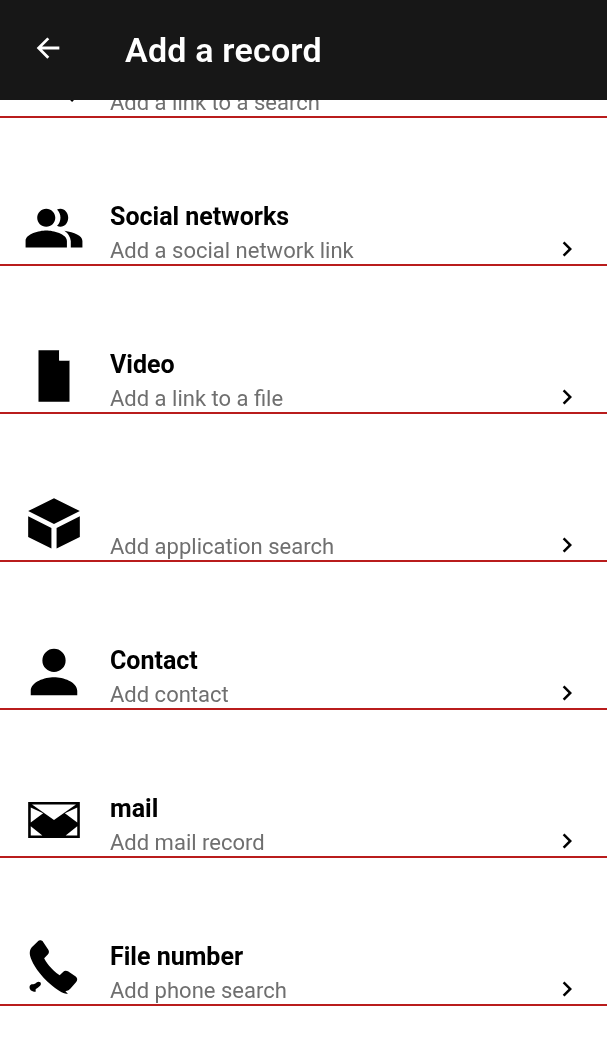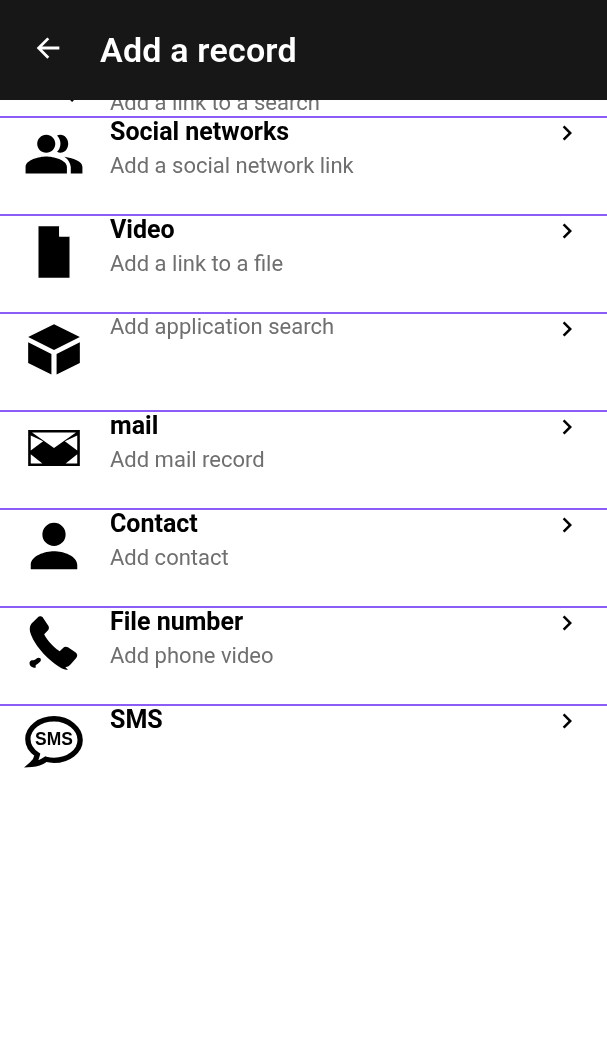--- a/index.html
+++ b/index.html
@@ -26,32 +26,32 @@
       height: 48px;
       display: flex;
       align-items: center;
       justify-content: center;
       cursor: pointer;
     }
     .back-btn svg { width: 34px; height: 34px; fill: #ffffff; }
     .toolbar-title {
       font-size: 34px;
       font-weight: 600;
-      margin-left: 28px;
+      margin-left: 53px;
       letter-spacing: 0.2px;
     }
     .list {
       position: relative;
     }
     .row {
       display: flex;
-      align-items: flex-start;
-      height: 98px;
+      align-items: flex-end;
+      height: 148px;
       padding: 0 18px 0 18px;
-      border-top: 2px solid #8b5cf6;
+      border-top: 2px solid #b91c1c;
       background: #ffffff;
       cursor: pointer;
     }
     .row.first-partial {
       height: 38px;
       border-top: none;
       align-items: flex-end;
       padding-bottom: 0;
       margin-top: -22px;
       overflow: hidden;
@@ -180,60 +180,60 @@
     <div class="chev-slot">
       <svg viewBox="0 0 24 24">
           <path d="M8.59 16.59 13.17 12 8.59 7.41 10 6l6 6-6 6z"></path>
         </svg>
     </div>
   </div>
 
   <div class="row">
     <div class="icon-slot">
       <svg viewBox="0 0 24 24">
+          <path d="M12 12a4.5 4.5 0 1 0-4.5-4.5A4.5 4.5 0 0 0 12 12zm0 2c-3.5 0-9 1.76-9 5.25V21h18v-1.75C21 15.76 15.5 14 12 14z"></path>
+        </svg>
+    </div>
+    <div class="row-text">
+      <div class="row-title">Contact</div>
+      <div class="row-sub">Add contact</div>
+    </div>
+    <div class="chev-slot">
+      <svg viewBox="0 0 24 24">
+          <path d="M8.59 16.59 13.17 12 8.59 7.41 10 6l6 6-6 6z"></path>
+        </svg>
+    </div>
+  </div>
+
+  <div class="row">
+    <div class="icon-slot">
+      <svg viewBox="0 0 24 24">
           <path d="M2 5h20v14H2V5zm1.5 1L12 12l8.5-6h-17zM3 18h4.5L3 14.4V18zm18 0v-3.6L16.5 18H21zM3 7.2V13l4.8-3.6L3 7.2zm18 0-4.8 2.2L21 13V7.2z"></path>
         </svg>
     </div>
     <div class="row-text">
       <div class="row-title">mail</div>
       <div class="row-sub">Add mail record</div>
     </div>
     <div class="chev-slot">
       <svg viewBox="0 0 24 24">
           <path d="M8.59 16.59 13.17 12 8.59 7.41 10 6l6 6-6 6z"></path>
         </svg>
     </div>
   </div>
 
   <div class="row">
     <div class="icon-slot">
       <svg viewBox="0 0 24 24">
-          <path d="M12 12a4.5 4.5 0 1 0-4.5-4.5A4.5 4.5 0 0 0 12 12zm0 2c-3.5 0-9 1.76-9 5.25V21h18v-1.75C21 15.76 15.5 14 12 14z"></path>
-        </svg>
-    </div>
-    <div class="row-text">
-      <div class="row-title">Contact</div>
-      <div class="row-sub">Add contact</div>
-    </div>
-    <div class="chev-slot">
-      <svg viewBox="0 0 24 24">
-          <path d="M8.59 16.59 13.17 12 8.59 7.41 10 6l6 6-6 6z"></path>
-        </svg>
-    </div>
-  </div>
-
-  <div class="row">
-    <div class="icon-slot">
-      <svg viewBox="0 0 24 24">
           <path d="M17.4 22c-1.3 0-3.2-.6-6.2-3.2C6.1 14.4 3.9 10.6 3 8.1 2.2 5.9 2.9 4.6 3.4 4l2.3-2.3c.6-.6 1.6-.5 2.1.2l2 3c.4.6.3 1.4-.2 1.9L8.2 8.2c.6 1.3 2.5 4.2 6 6.6l1.3-1.3c.5-.5 1.3-.6 1.9-.2l3 2c.7.5.8 1.5.2 2.1L18.3 20c-.3.3-.7.6-1.3.8-.1.1-.3.2-.6.2zM4.9 21.2c-.9 0-1.6-.3-1.9-.6-.4-.4-.6-1.1-.4-1.6.2-.6.8-.8 1.3-.7 0 0 .6 0 1.5-.8.4-.3.9-.3 1.3 0 .3.4.3.9 0 1.3-.7.7-1.3 1.2-1.8 1.4z"></path>
         </svg>
     </div>
     <div class="row-text">
       <div class="row-title">File number</div>
-      <div class="row-sub">Add phone video</div>
+      <div class="row-sub">Add phone search</div>
     </div>
     <div class="chev-slot">
       <svg viewBox="0 0 24 24">
           <path d="M8.59 16.59 13.17 12 8.59 7.41 10 6l6 6-6 6z"></path>
         </svg>
     </div>
   </div>
 
   <div class="row">
     <div class="icon-slot">

